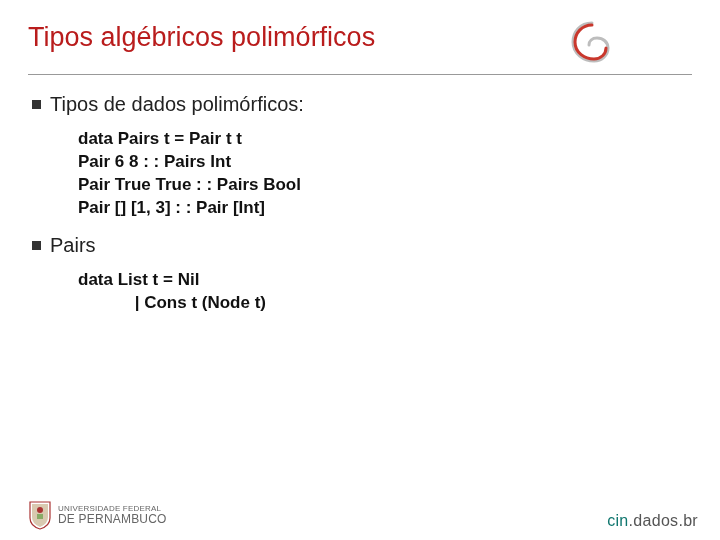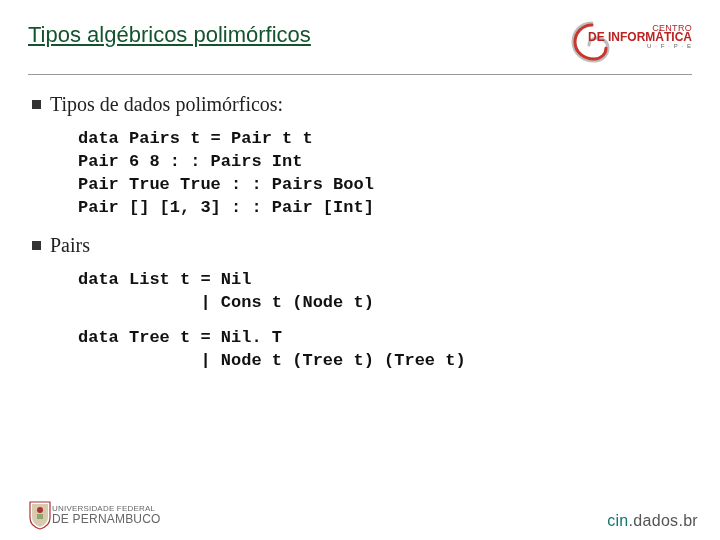--- a/index.html
+++ b/index.html
@@ -16,25 +16,24 @@
     height: 100%;
     padding: 18px 28px 0 28px;
     position: relative;
   }
   .header {
     display: flex;
     align-items: flex-start;
     justify-content: space-between;
   }
   .title {
-    font-size: 22px;
-    color: #14532d;
+    font-size: 27px;
+    color: #b91c1c;
     font-weight: 400;
     padding-top: 4px;
-    text-decoration: underline;
   }
   .logo-cin {
     width: 130px;
     height: 50px;
     position: relative;
   }
   .logo-text {
     position: absolute;
     right: 0;
     top: 6px;
@@ -71,44 +70,44 @@
     width: 9px;
     height: 9px;
     background: #333;
     margin-right: 9px;
     margin-top: 7px;
     flex-shrink: 0;
   }
   .bullet-text {
     font-size: 20px;
     color: #222;
-    font-family: Liberation Serif, serif;
   }
   .code {
-    font-family: Liberation Mono, monospace;
+    font-family: Liberation Sans, sans-serif;
     font-weight: bold;
     font-size: 17px;
     color: #111;
     white-space: pre;
     margin-left: 46px;
     line-height: 1.35;
     margin-top: 12px;
   }
   .footer {
     position: absolute;
     bottom: 10px;
     left: 28px;
     right: 22px;
     display: flex;
     justify-content: space-between;
     align-items: flex-end;
   }
   .ufpe {
     display: flex;
     align-items: center;
+    gap: 6px;
   }
   .ufpe-shield {
     width: 24px;
     height: 30px;
   }
   .ufpe-text {
     line-height: 1.0;
   }
   .ufpe-text .u1 { font-size: 8px; color: #666; letter-spacing: 0.2px;}
   .ufpe-text .u2 { font-size: 12px; color: #666; letter-spacing: 0.2px;}
@@ -123,25 +122,20 @@
 <body>
 
 <div class="slide">
   <div class="header">
     <div class="title">Tipos algébricos polimórficos</div>
     <div class="logo-cin">
       <svg class="logo-swirl" viewBox="0 0 44 44">
         <path d="M22 3 C10 3 3 12 3 22 C3 34 14 41 24 41 C32 41 38 35 38 28 C38 22 33 18 27 18 C22 18 19 21 19 25" fill="none" stroke="#bdbdbd" stroke-width="3" stroke-linecap="round"></path>
         <path d="M22 5 C12 5 5 13 5 22 C5 33 15 39 24 39 C31 39 36 34 36 28" fill="none" stroke="#c9372c" stroke-width="3" stroke-linecap="round"></path>
       </svg>
-      <div class="logo-text">
-        <div class="l1">CENTRO</div>
-        <div class="l2">DE INFORMÁTICA</div>
-        <div class="l3">U · F · P · E</div>
-      </div>
     </div>
   </div>
   <div class="hr"></div>
 
   <div class="content">
     <div class="bullet-row first">
       <div class="bullet"></div>
       <div class="bullet-text">Tipos de dados polimórficos:</div>
     </div>
     <div class="code">data Pairs t = Pair t t
@@ -149,22 +143,20 @@
 Pair True True : : Pairs Bool
 Pair [] [1, 3] : : Pair [Int]</div>
 
     <div class="bullet-row">
       <div class="bullet"></div>
       <div class="bullet-text">Pairs</div>
     </div>
     <div class="code">data List t = Nil
             | Cons t (Node t)</div>
 
-    <div class="code">data Tree t = Nil. T
-            | Node t (Tree t) (Tree t)</div>
   </div>
 
   <div class="footer">
     <div class="ufpe">
       <svg class="ufpe-shield" viewBox="0 0 24 30">
         <path d="M2 2 L22 2 L22 18 Q22 26 12 29 Q2 26 2 18 Z" fill="none" stroke="#a33" stroke-width="1.2"></path>
         <path d="M4 4 L20 4 L20 17 Q20 24 12 27 Q4 24 4 17 Z" fill="#d9c9b0"></path>
         <circle cx="12" cy="10" r="3" fill="#a33"></circle>
         <rect x="9" y="14" width="6" height="5" fill="#8a6"></rect>
       </svg>

